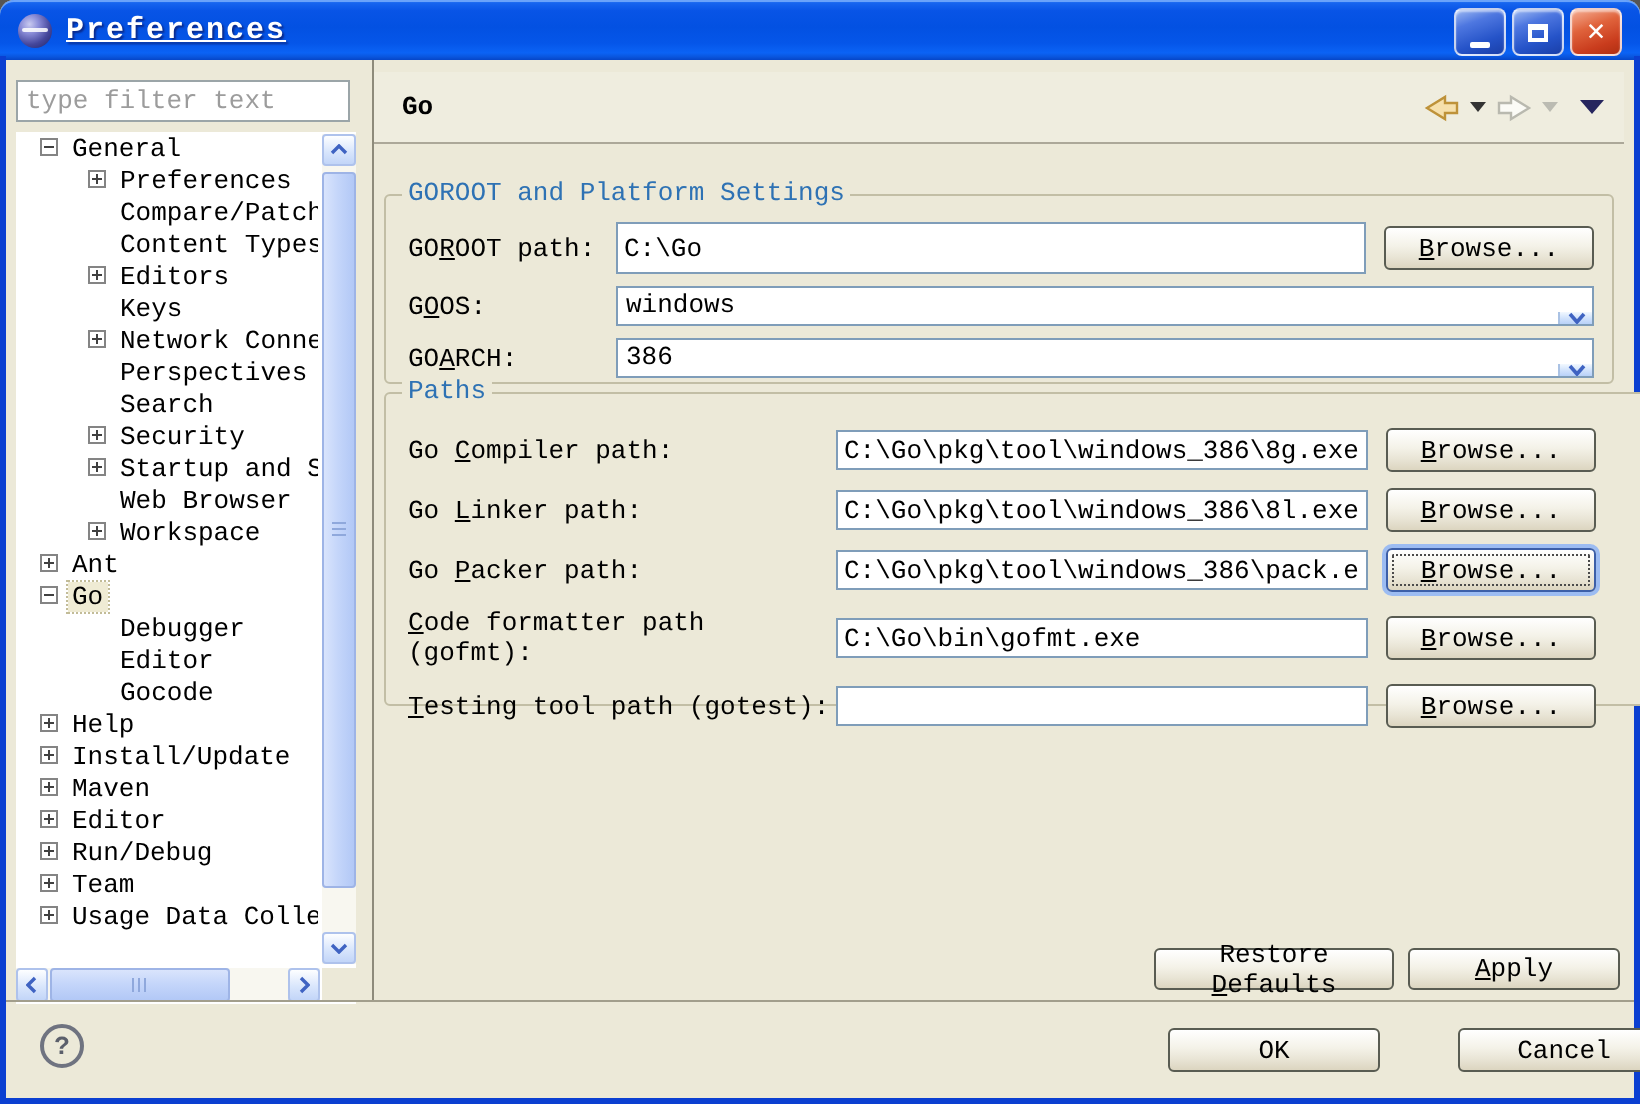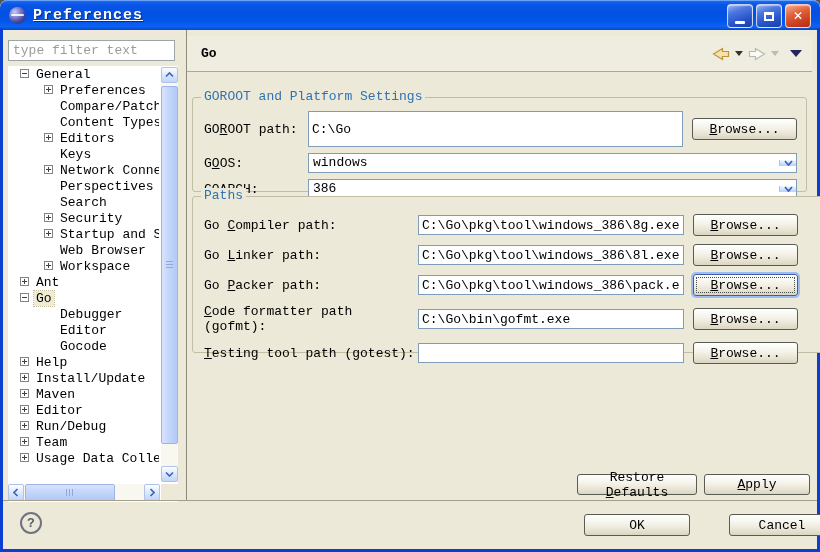--- a/index.html
+++ b/index.html
@@ -92,25 +92,25 @@
   .group.g2{left:192px;top:196px;width:720px;height:157px;}
   .legend{position:absolute;left:8px;top:-9px;background:#ECE9D8;padding:0 3px;color:#2E72B4;}
   .group-inner{position:absolute;left:0;right:0;top:0;bottom:0;padding:13px 9px 0 11px;}
   .g2 .group-inner{padding-top:17px;}
   .form-row{display:flex;align-items:center;margin-bottom:6px;}
   .g2 .form-row{margin-bottom:8px;}
   .flabel{flex:none;}
   .g1 .flabel{width:104px;}
   .g2 .flabel{width:214px;}
   .mn{text-decoration:underline;}
-  .xp-input{height:36px;border:1px solid #7F9DB9;background:#fff;padding:1px 3px;
+  .xp-input{height:26px;border:1px solid #7F9DB9;background:#fff;padding:1px 3px;
     font:13px "Liberation Mono","DejaVu Sans Mono",monospace;color:#000;outline:none;}
   .g1 .xp-input{width:376px;}
   .g2 .xp-input{width:266px;height:20px;}
-  .xp-combo{width:490px;height:20px;border:1px solid #7F9DB9;background:#fff;display:flex;align-items:center;}
+  .xp-combo{width:490px;height:20px;border:1px solid #7F9DB9;background:#fff;display:flex;align-items:flex-end;}
   .combo-text{flex:1;padding:1px 4px;line-height:16px;overflow:hidden;}
   .combo-arrow{flex:none;width:17px;border-left:1px solid #AAC2E4;display:grid;place-items:center;
     background:linear-gradient(180deg,#F2F8FF,#D2E3FC 50%,#B8D1F8);}
   .xp-btn{height:22px;border:1px solid #595C52;border-radius:3px;position:relative;
     background:linear-gradient(180deg,#FFFFFF 0%,#F4F2E8 45%,#E9E5D6 72%,#DCD5C0 100%);
     font:13px "Liberation Mono","DejaVu Sans Mono",monospace;color:#000;
     display:inline-flex;align-items:center;justify-content:center;padding:0;}
   .browse-btn{flex:none;width:105px;margin-left:9px;}
   .xp-btn.focused{border-color:#3C5FA8;box-shadow:0 0 0 2px #9CBCF2;}
   .xp-btn.focused::after{content:"";position:absolute;left:2px;right:2px;top:2px;bottom:2px;

